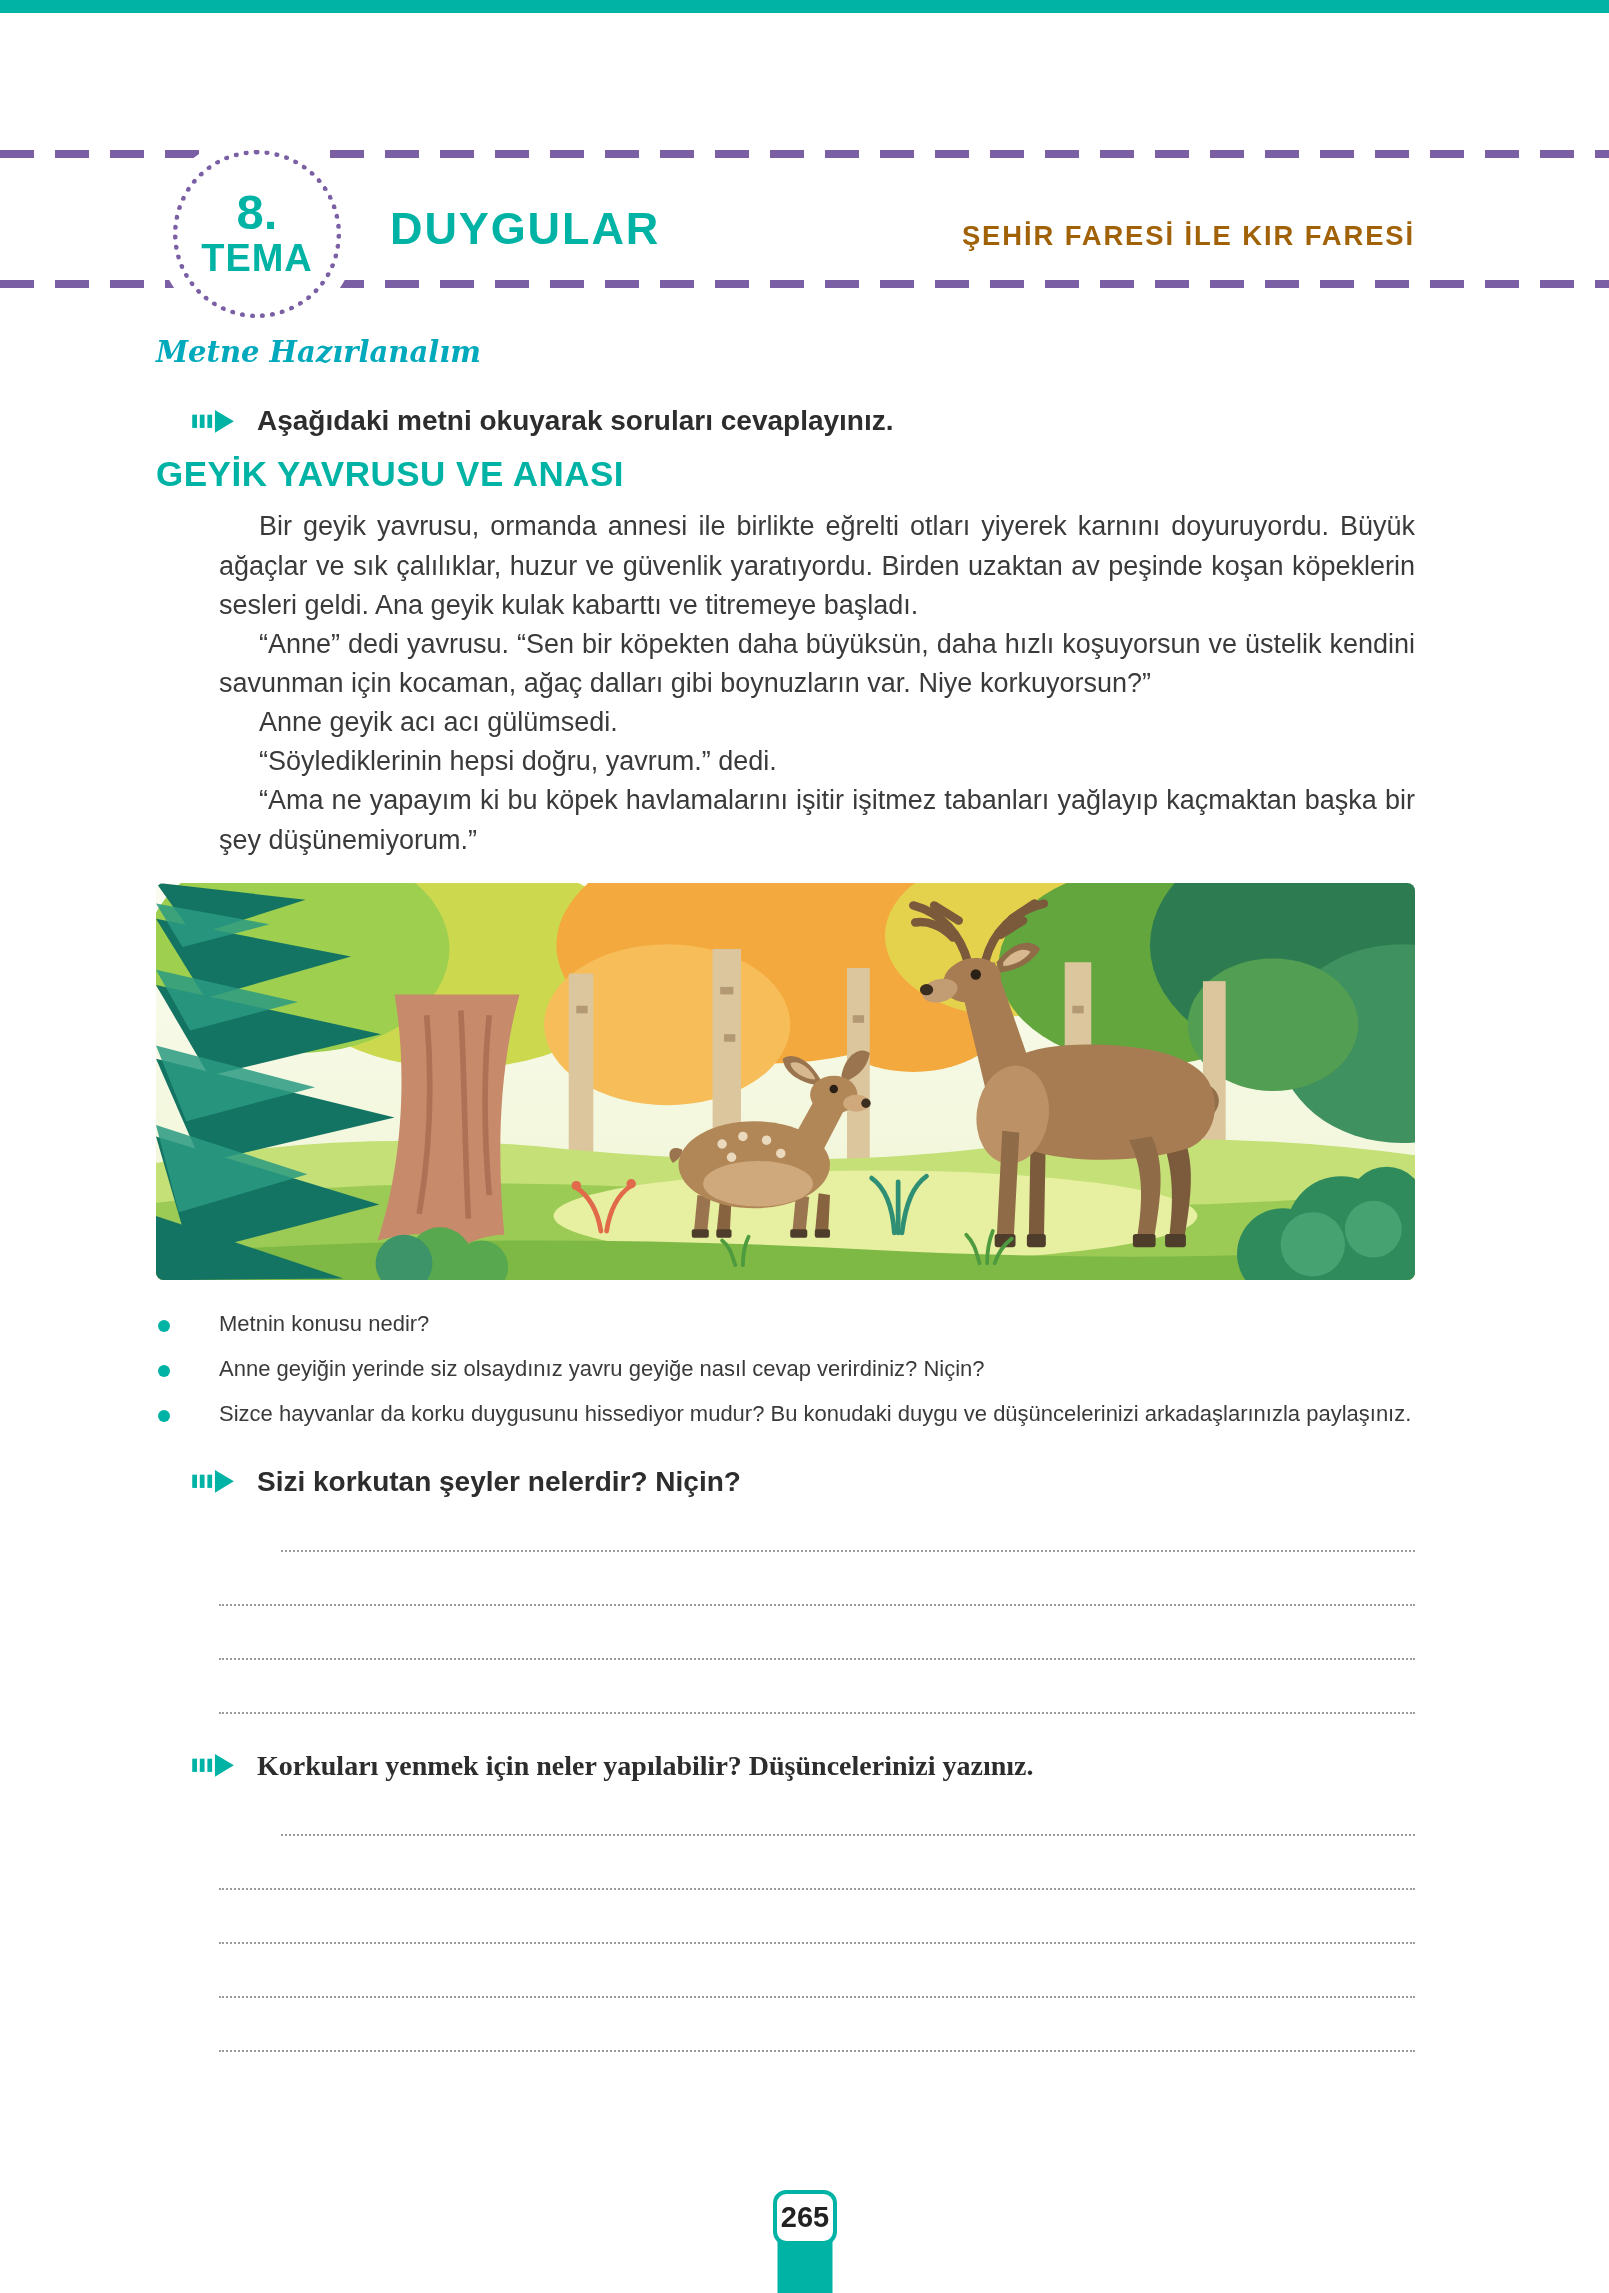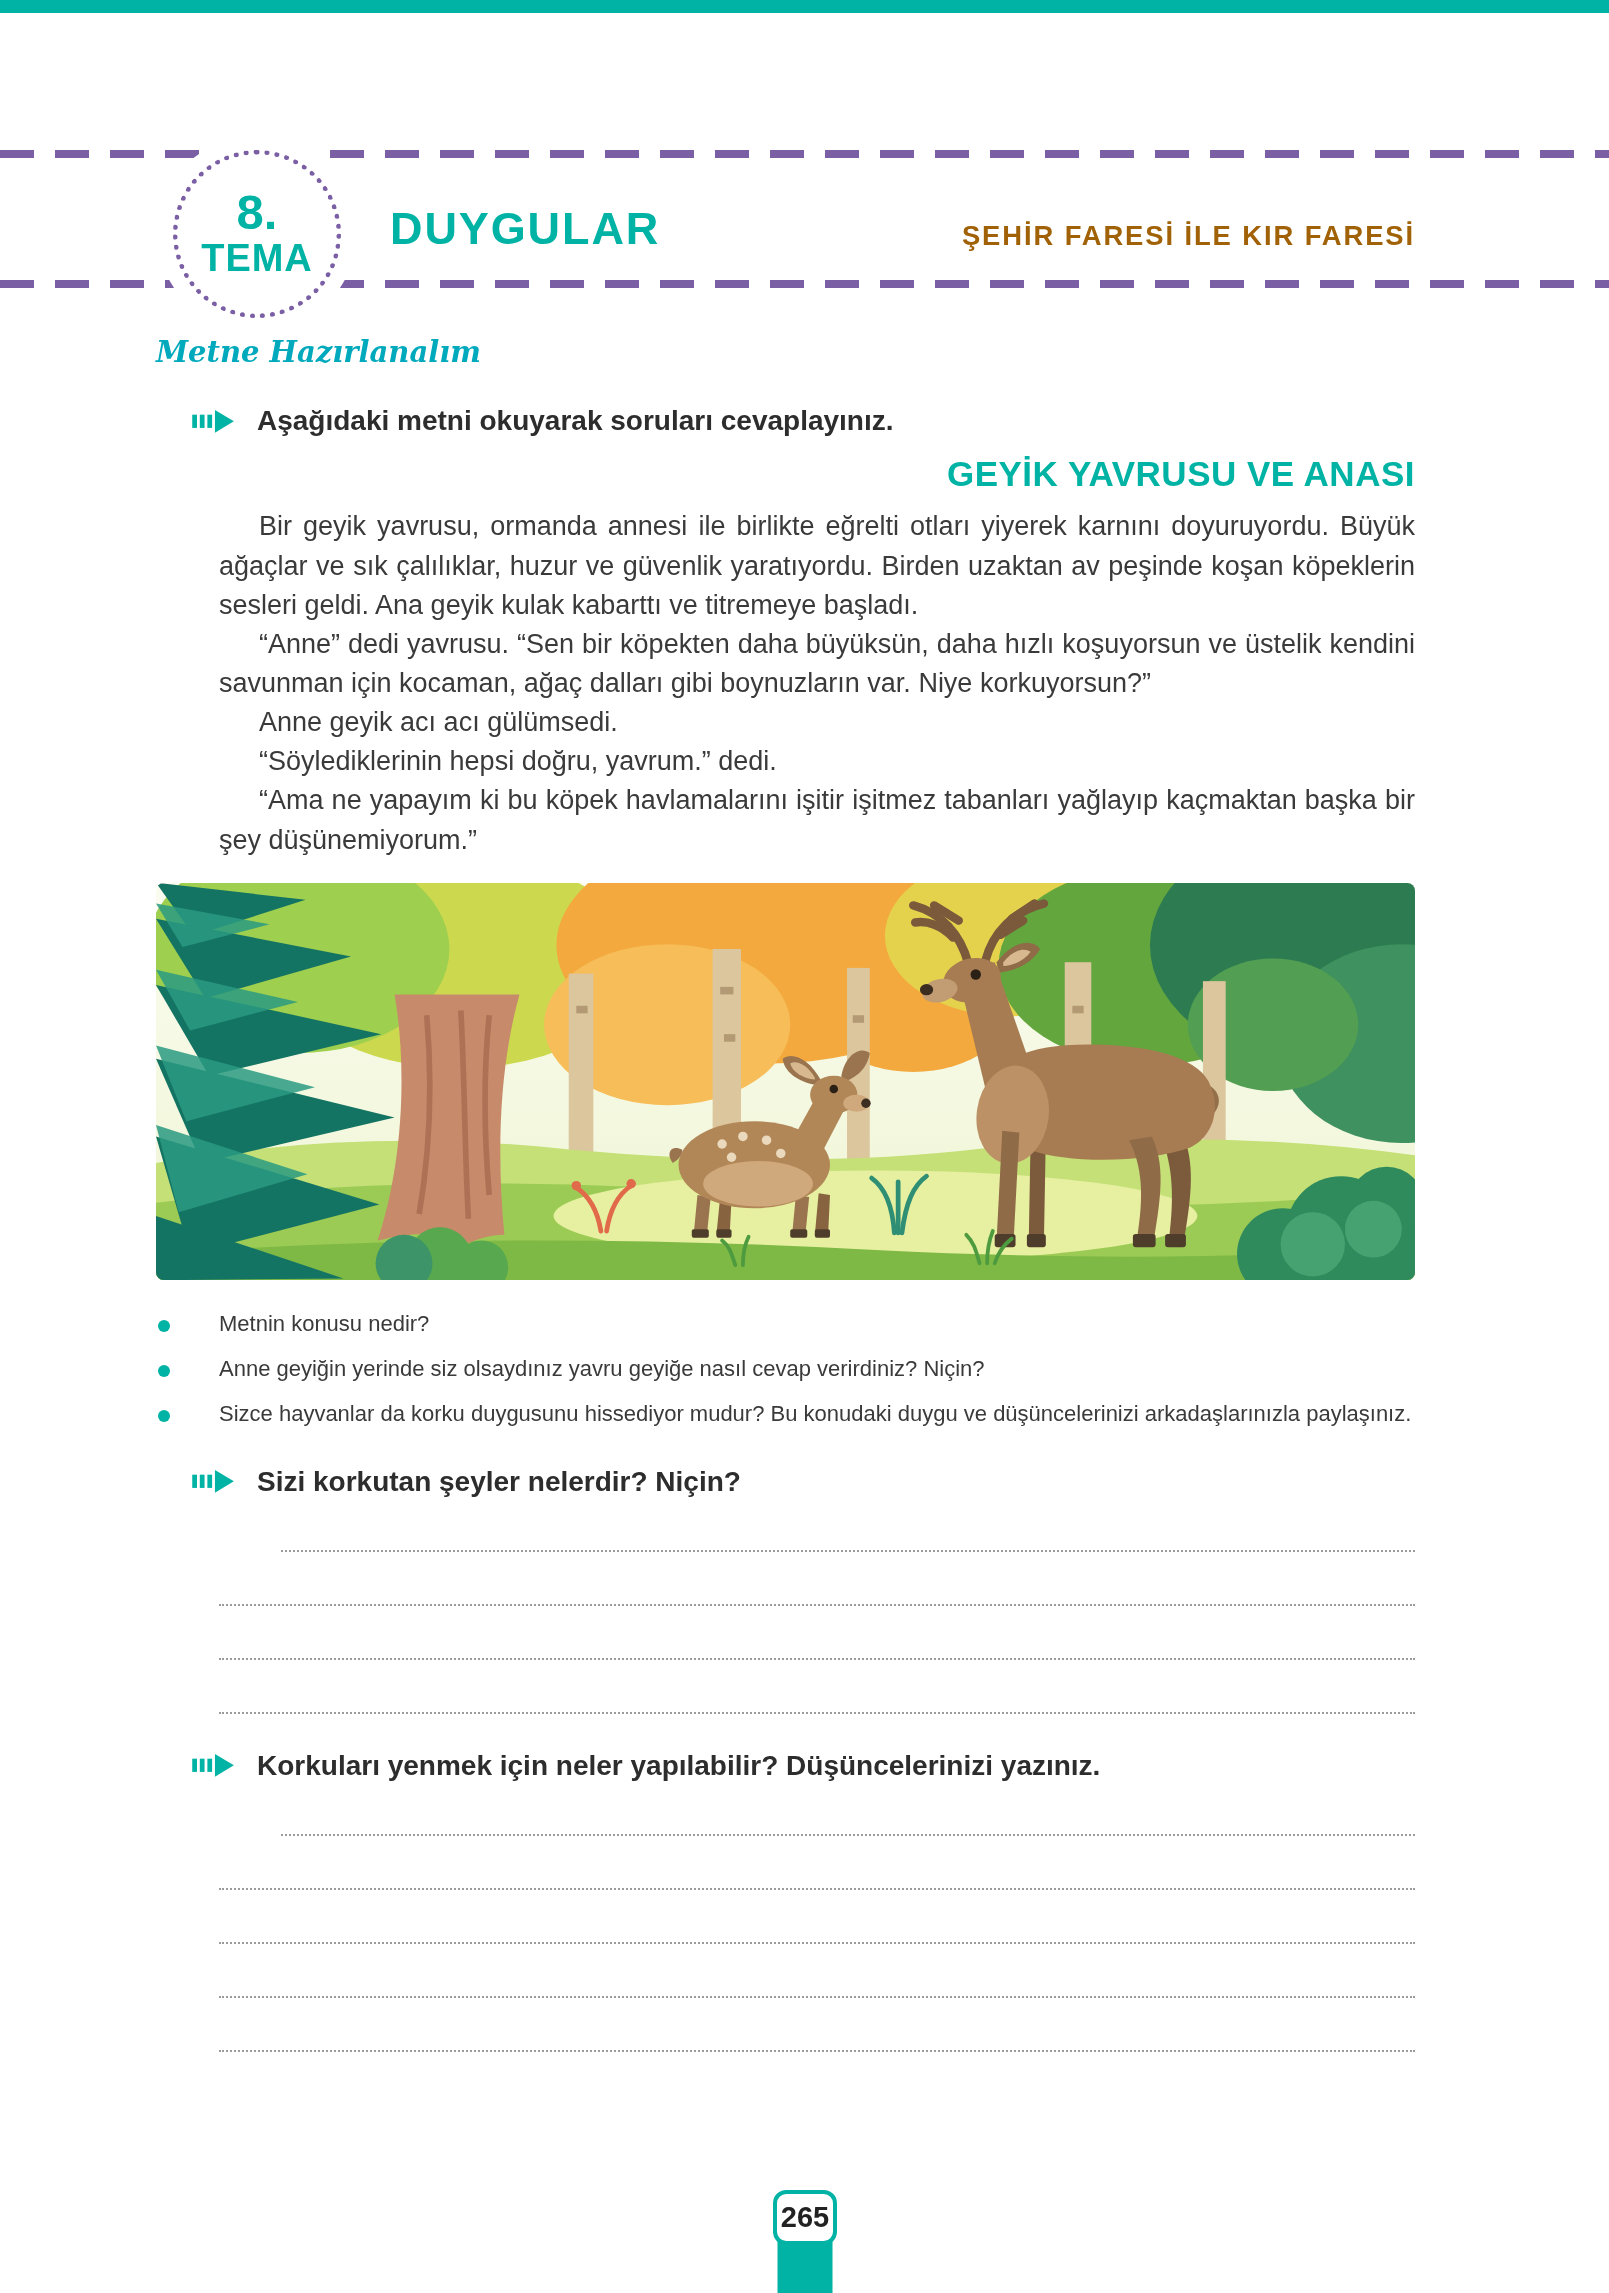--- a/index.html
+++ b/index.html
@@ -35,37 +35,37 @@
   .content { position:absolute; top:322px; left:156px; width:1259px; }
   .subtitle {
     margin-top:13.2px; 
     font-family:"DejaVu Serif", serif; font-style:italic; font-weight:bold;
     font-size:29px; color:#00a9bc;
   }
   .bullet-row { margin-top:36px; display:flex; align-items:center; gap:21px;padding-left:36px; }
   .arrow-icon { flex:0 0 auto; width:44px; height:24.6px; }
   .arrow-icon svg { display:block; width:100%; height:100%; fill:#00b3a4; }
   .bold-line { font-size:28px; font-weight:bold; color:#2d2d2d; }
-  .story-title { margin-top:17px; text-align:right; font-size:35px; font-weight:bold;
+  .story-title { margin-top:17px; text-align:left; font-size:35px; font-weight:bold;
                  color:#00b3a4; letter-spacing:0.5px; }
   .story { margin-top:13.2px; margin-left:63px; font-size:27px; line-height:1.45;
            text-align:justify; color:#3a3a3a; }
   .story p { text-indent:40px; }
   .illustration { margin-top:23px; width:1259px; height:397px; border-radius:7.6px;
                   overflow:hidden; }
   .illustration svg { display:block; width:100%; height:100%; }
   
   .questions { margin-top:28px; list-style:none; }
   .question { position:relative; padding-left:63px; margin-bottom:13.2px;
               font-size:22px; line-height:1.45; color:#3a3a3a; }
   .q-bullet { position:absolute; left:1.9px; top:12.3px; width:12.3px; height:12.3px;
               border-radius:50%; background:#00b3a4; }
   
   .prompt-block { margin-top:26.5px; }
-  .prompt-block + .prompt-block { margin-top:25px; }
+  .prompt-block + .prompt-block { margin-top:25px;font-family:Liberation Serif, serif; }
   .write-lines { margin-top:0; margin-left:63px; }
   .wline { height:54px; border-bottom:2.8px dotted #9b9b9b; }
   .wline.first { margin-left:62px; }
   
   .page-strip { position:absolute; left:50%; top:2241px; transform:translateX(-50%);
                 width:55px; height:53px; background:#00b3a4; }
   .page-tab {
     position:absolute; left:50%; top:2190px; transform:translateX(-50%);
     width:64px; height:55px; background:#ffffff; border:4.7px solid #00b3a4;
     border-radius:13.2px; display:flex; align-items:center; justify-content:center;

